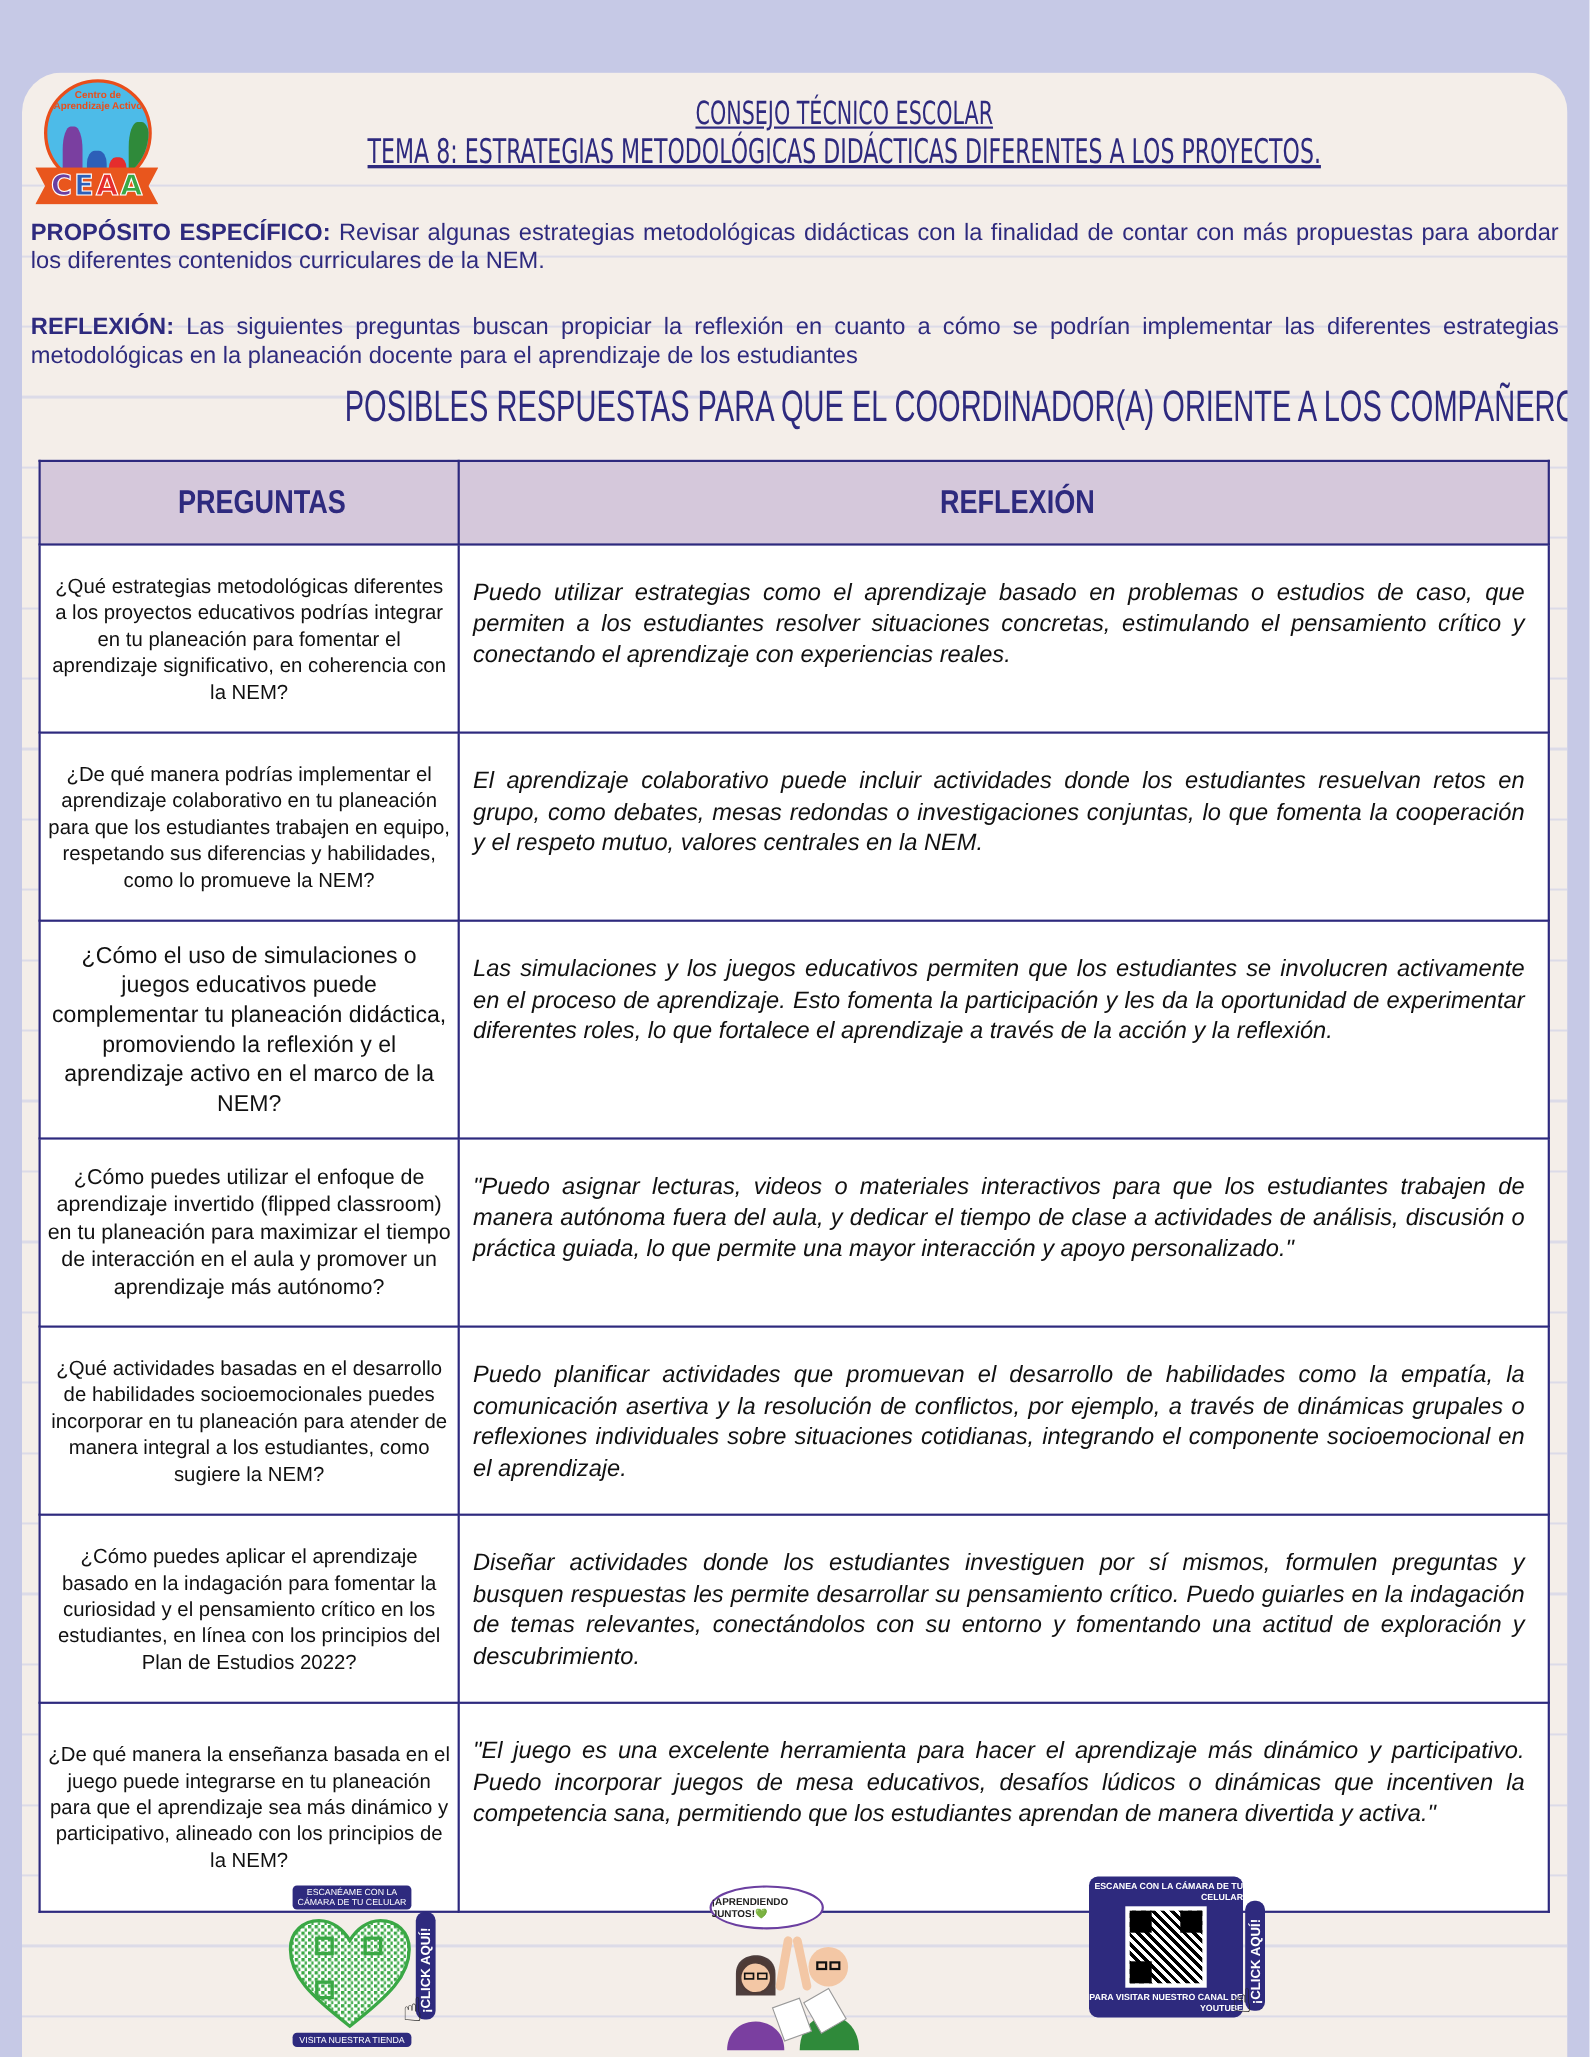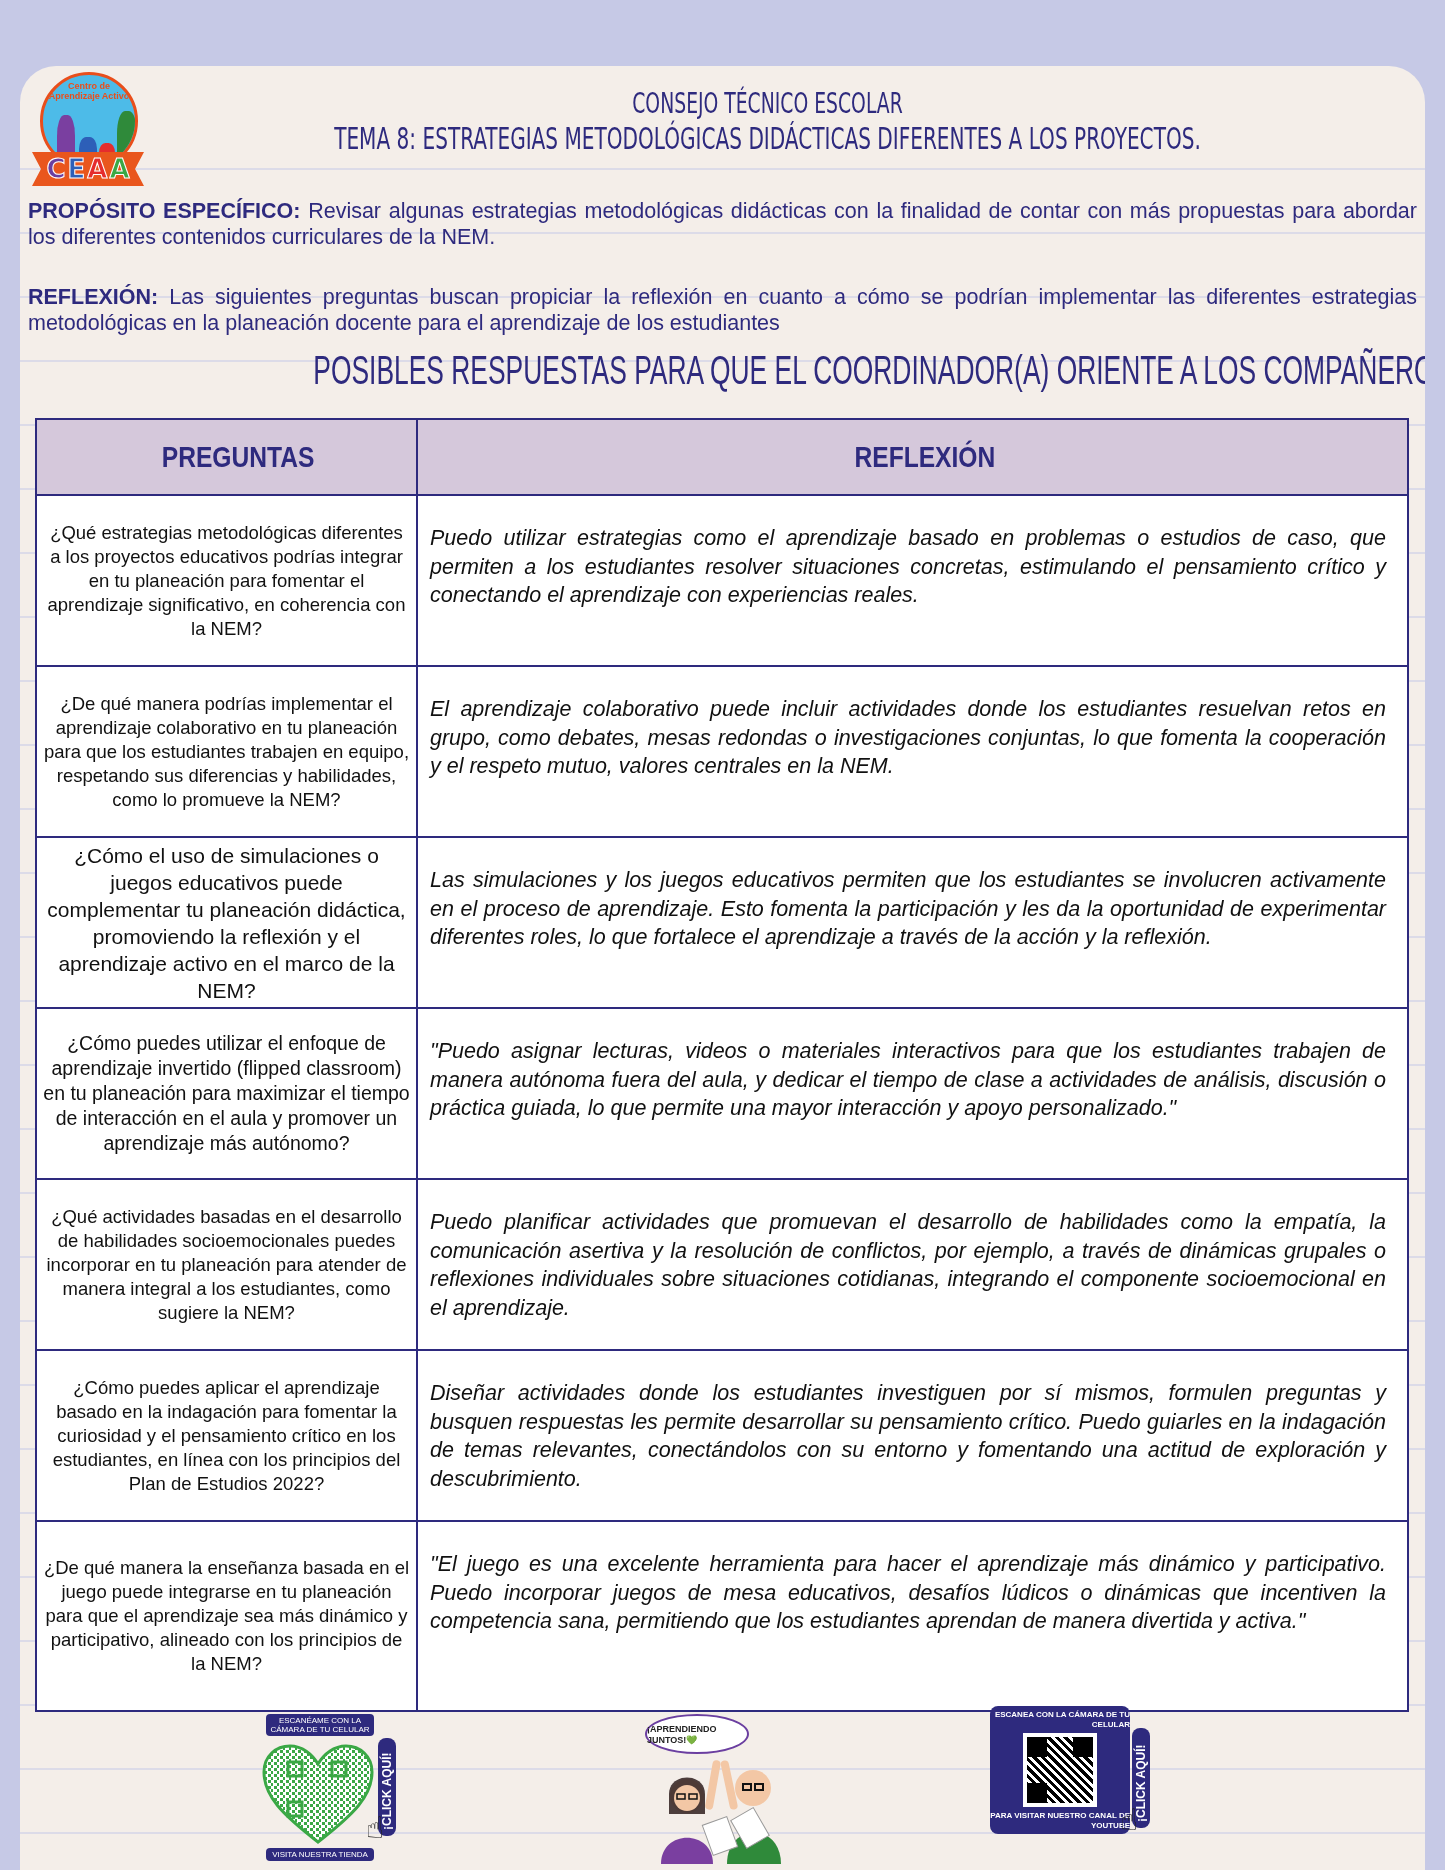--- a/index.html
+++ b/index.html
@@ -42,20 +42,21 @@
   .logo-banner span:nth-child(1){ color:#6b3fa0; }
   .logo-banner span:nth-child(2){ color:#2d5fb8; }
   .logo-banner span:nth-child(3){ color:#e52d2d; }
   .logo-banner span:nth-child(4){ color:#3aa845; }
   .logo-banner span { -webkit-text-stroke: 1px #fff; }
 
   .title {
     position: absolute; left: 130px; right: 40px; top: 20px; text-align: center;
     color: #2e2a7e; font-family: "DejaVu Sans Condensed", "Liberation Sans Narrow", "Liberation Sans", sans-serif;
     font-stretch: condensed;
+    text-decoration: underline;
   }
   .title .l1 { font-size: 29px; letter-spacing: 0px; transform: scaleX(0.72); display: block; line-height: 34px; }
   .title .l2 { font-size: 31px; transform: scaleX(0.72); display: block; line-height: 36px; white-space: nowrap; }
 
   .para {
     position: absolute; left: 8px; right: 8px; color: #2e2a7e; font-size: 21.5px; line-height: 26px;
     text-align: justify;
   }
   .para b { font-weight: bold; }
   .purpose { top: 132px; }
@@ -184,21 +185,21 @@
         <td class="a">
             <div>Puedo utilizar estrategias como el aprendizaje basado en problemas o estudios de caso, que permiten a los estudiantes resolver situaciones concretas, estimulando el pensamiento crítico y conectando el aprendizaje con experiencias reales.</div>
           </td>
       </tr>
       <tr style="height:171px;">
         <td class="q">¿De qué manera podrías implementar el aprendizaje colaborativo en tu planeación para que los estudiantes trabajen en equipo, respetando sus diferencias y habilidades, como lo promueve la NEM?</td>
         <td class="a">
             <div>El aprendizaje colaborativo puede incluir actividades donde los estudiantes resuelvan retos en grupo, como debates, mesas redondas o investigaciones conjuntas, lo que fomenta la cooperación y el respeto mutuo, valores centrales en la NEM.</div>
           </td>
       </tr>
-      <tr style="height:171px;border-radius:12px;">
+      <tr style="height:198px;border-radius:12px;">
         <td class="q big">¿Cómo el uso de simulaciones o juegos educativos puede complementar tu planeación didáctica, promoviendo la reflexión y el aprendizaje activo en el marco de la NEM?</td>
         <td class="a">
             <div>Las simulaciones y los juegos educativos permiten que los estudiantes se involucren activamente en el proceso de aprendizaje. Esto fomenta la participación y les da la oportunidad de experimentar diferentes roles, lo que fortalece el aprendizaje a través de la acción y la reflexión.</div>
           </td>
       </tr>
       <tr style="height:171px;">
         <td class="q" style="font-size:19.5px;line-height:25px;">¿Cómo puedes utilizar el enfoque de aprendizaje invertido (flipped classroom) en tu planeación para maximizar el tiempo de interacción en el aula y promover un aprendizaje más autónomo?</td>
         <td class="a">
             <div>"Puedo asignar lecturas, videos o materiales interactivos para que los estudiantes trabajen de manera autónoma fuera del aula, y dedicar el tiempo de clase a actividades de análisis, discusión o práctica guiada, lo que permite una mayor interacción y apoyo personalizado."</div>
           </td>

